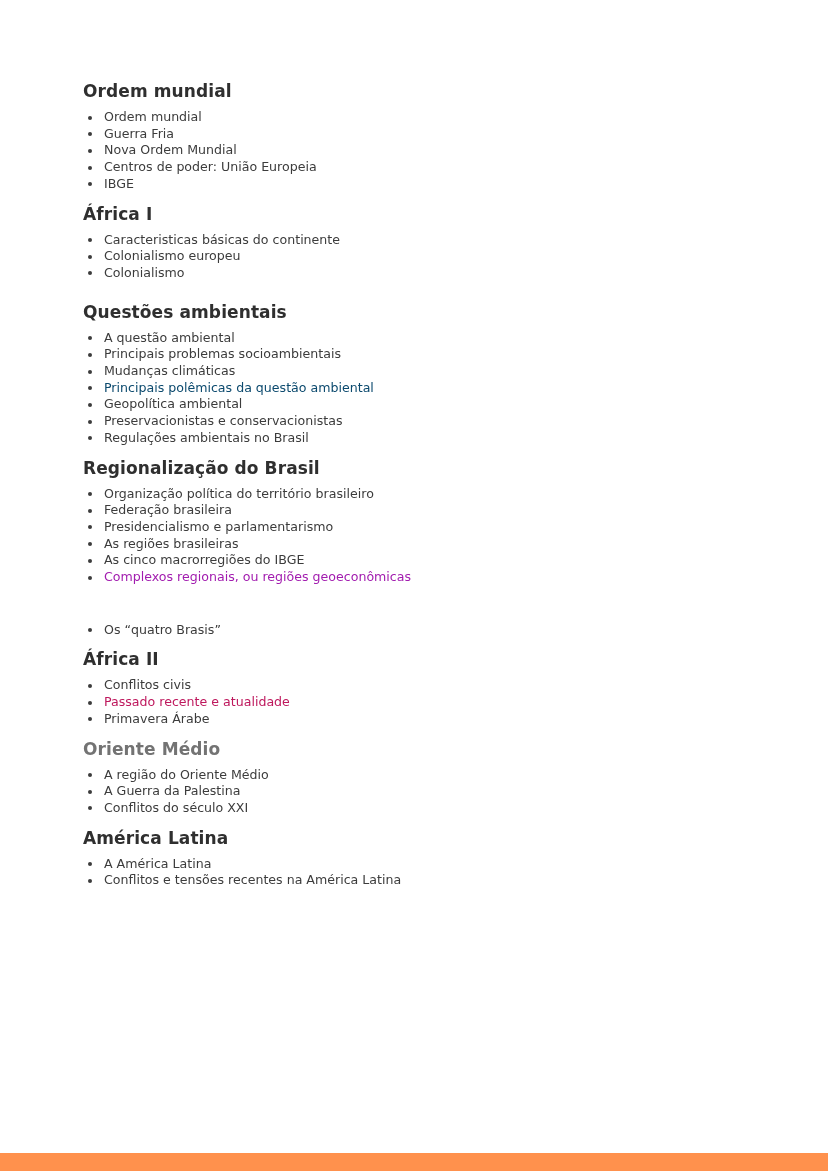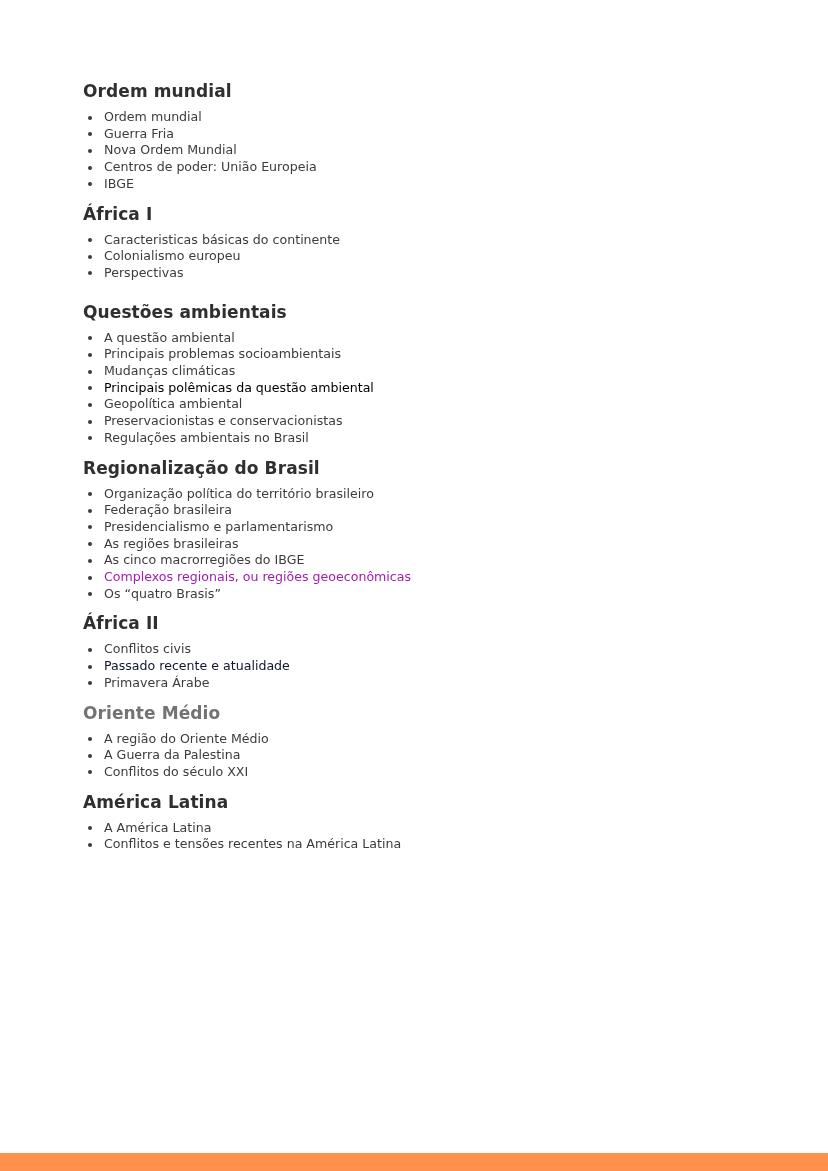--- a/index.html
+++ b/index.html
@@ -77,60 +77,60 @@
       <li style="color: rgb(60, 60, 60);"><span class="bullet" style="background: rgb(60, 60, 60);"></span><span>IBGE</span></li>
     </ul>
   </div>
   <div class="gap"></div>
 
   <div class="section">
     <h2 style="color: rgb(47, 47, 47);">África I</h2>
     <ul>
       <li style="color: rgb(60, 60, 60);"><span class="bullet" style="background: rgb(60, 60, 60);"></span><span>Caracteristicas básicas do continente</span></li>
       <li style="color: rgb(60, 60, 60);"><span class="bullet" style="background: rgb(60, 60, 60);"></span><span>Colonialismo europeu</span></li>
-      <li style="color: rgb(60, 60, 60);"><span class="bullet" style="background: rgb(60, 60, 60);"></span><span>Perspectivas</span></li>
+      <li style="color: rgb(60, 60, 60);"><span class="bullet" style="background: rgb(60, 60, 60);"></span><span>Colonialismo</span></li>
     </ul>
   </div>
   <div class="gap"></div>
 
   <div class="gap"></div>
 
   <div class="section">
     <h2 style="color: rgb(47, 47, 47);">Questões ambientais</h2>
     <ul>
       <li style="color: rgb(60, 60, 60);"><span class="bullet" style="background: rgb(60, 60, 60);"></span><span>A questão ambiental</span></li>
       <li style="color: rgb(60, 60, 60);"><span class="bullet" style="background: rgb(60, 60, 60);"></span><span>Principais problemas socioambientais</span></li>
       <li style="color: rgb(60, 60, 60);"><span class="bullet" style="background: rgb(60, 60, 60);"></span><span>Mudanças climáticas</span></li>
-      <li style="color: #000000;"><span class="bullet" style="background: rgb(60, 60, 60);"></span><span>Principais polêmicas da questão ambiental</span></li>
+      <li style="color: #0c4a6e;"><span class="bullet" style="background: rgb(60, 60, 60);"></span><span>Principais polêmicas da questão ambiental</span></li>
       <li style="color: rgb(60, 60, 60);"><span class="bullet" style="background: rgb(60, 60, 60);"></span><span>Geopolítica ambiental</span></li>
       <li style="color: rgb(60, 60, 60);"><span class="bullet" style="background: rgb(60, 60, 60);"></span><span>Preservacionistas e conservacionistas</span></li>
       <li style="color: rgb(60, 60, 60);"><span class="bullet" style="background: rgb(60, 60, 60);"></span><span>Regulações ambientais no Brasil</span></li>
     </ul>
   </div>
   <div class="gap"></div>
 
   <div class="section">
     <h2 style="color: rgb(47, 47, 47);">Regionalização do Brasil</h2>
     <ul>
       <li style="color: rgb(60, 60, 60);"><span class="bullet" style="background: rgb(60, 60, 60);"></span><span>Organização política do território brasileiro</span></li>
       <li style="color: rgb(60, 60, 60);"><span class="bullet" style="background: rgb(60, 60, 60);"></span><span>Federação brasileira</span></li>
       <li style="color: rgb(60, 60, 60);"><span class="bullet" style="background: rgb(60, 60, 60);"></span><span>Presidencialismo e parlamentarismo</span></li>
       <li style="color: rgb(60, 60, 60);"><span class="bullet" style="background: rgb(60, 60, 60);"></span><span>As regiões brasileiras</span></li>
       <li style="color: rgb(60, 60, 60);"><span class="bullet" style="background: rgb(60, 60, 60);"></span><span>As cinco macrorregiões do IBGE</span></li>
       <li style="color: #a21caf;"><span class="bullet" style="background: rgb(60, 60, 60);"></span><span>Complexos regionais, ou regiões geoeconômicas</span></li>
-      <li style="color: rgb(60, 60, 60);"><span class="bullet" style="background: rgb(60, 60, 60);"></span><span>Os “quatro Brasis”</span></li>
+      <li style="color: rgb(60, 60, 60); margin-top: 36px;"><span class="bullet" style="background: rgb(60, 60, 60);"></span><span>Os “quatro Brasis”</span></li>
     </ul>
   </div>
   <div class="gap"></div>
 
   <div class="section">
     <h2 style="color: rgb(47, 47, 47);">África II</h2>
     <ul>
       <li style="color: rgb(60, 60, 60);"><span class="bullet" style="background: rgb(60, 60, 60);"></span><span>Conflitos civis</span></li>
-      <li style="color: #0f172a;"><span class="bullet" style="background: rgb(60, 60, 60);"></span><span>Passado recente e atualidade</span></li>
+      <li style="color: #be185d;"><span class="bullet" style="background: rgb(60, 60, 60);"></span><span>Passado recente e atualidade</span></li>
       <li style="color: rgb(60, 60, 60);"><span class="bullet" style="background: rgb(60, 60, 60);"></span><span>Primavera Árabe</span></li>
     </ul>
   </div>
   <div class="gap"></div>
 
   <div class="section">
     <h2 style="color: #737373;">Oriente Médio</h2>
     <ul>
       <li style="color: rgb(60, 60, 60);"><span class="bullet" style="background: rgb(60, 60, 60);"></span><span>A região do Oriente Médio</span></li>
       <li style="color: rgb(60, 60, 60);"><span class="bullet" style="background: rgb(60, 60, 60);"></span><span>A Guerra da Palestina</span></li>

